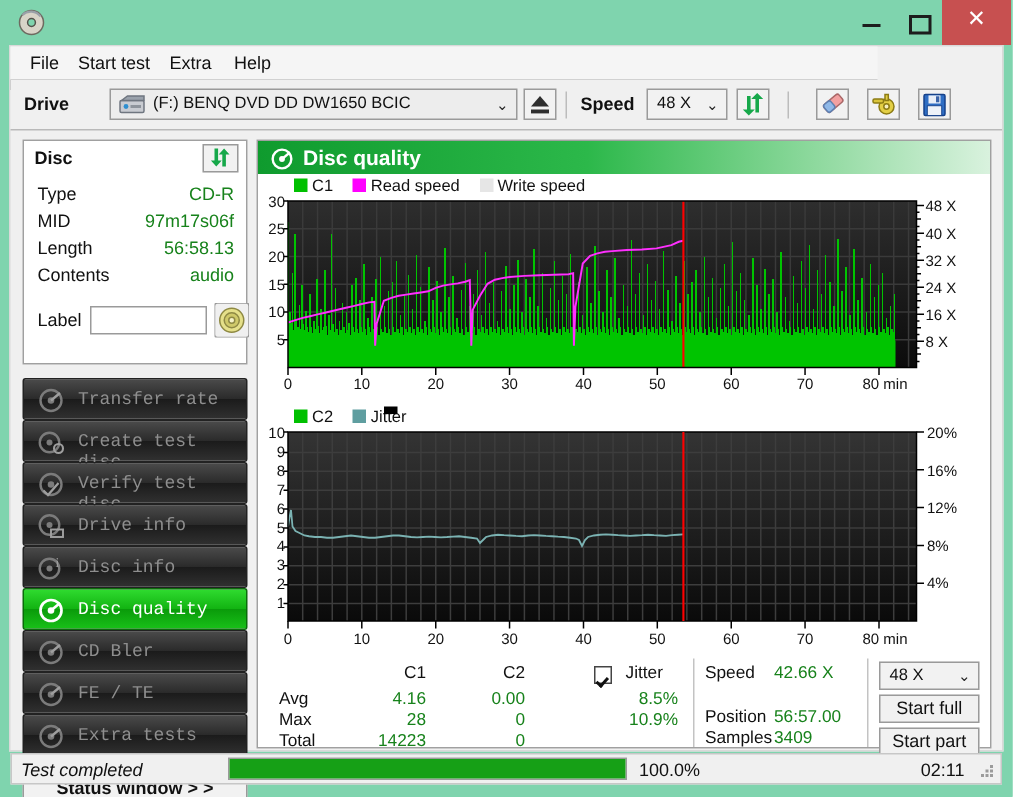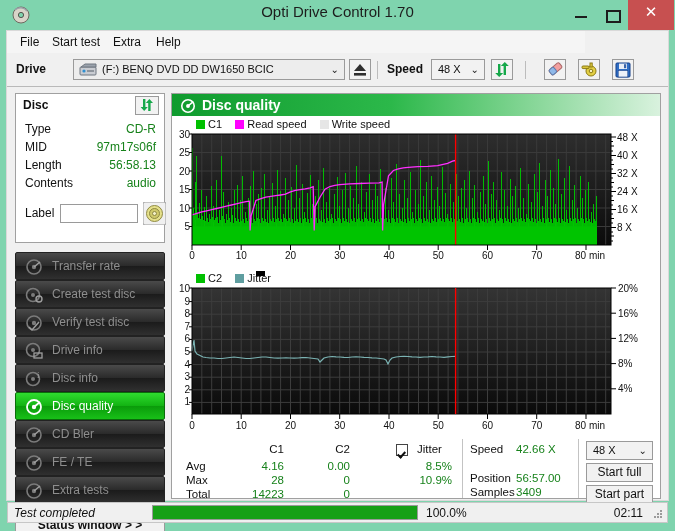--- a/index.html
+++ b/index.html
@@ -61,21 +61,21 @@
   .label-in{position:absolute;left:44px;top:110px;width:78px;height:19px;background:#fff;
     border:1px solid #9a9a9a;box-sizing:border-box;}
   .label-btn{position:absolute;left:127px;top:108px;width:23px;height:23px;}
 
   .sidebtn{position:absolute;left:8px;width:150px;height:28px;box-sizing:border-box;
     border:1px solid #222;border-radius:2px;
     background:linear-gradient(180deg,#4a4a4a 0%,#2a2a2a 50%,#1b1b1b 51%,#303030 100%);
     color:#8e8e8e;font-size:12px;cursor:default;}
   .sidebtn.active{background:linear-gradient(180deg,#2fdb2f 0%,#12b312 50%,#0a9b0a 51%,#18c018 100%);
     color:#ffffff;border-color:#0a6b0a;}
-  .sidebtn .lbl{position:absolute;left:36px;top:6px;}
+  .sidebtn .lbl{position:absolute;left:36px;top:6px;font-family:Liberation Mono, monospace;}
   .sidebtn .ico{position:absolute;left:9px;top:5px;width:18px;height:18px;}
   .statusbtn{position:absolute;left:8px;top:484px;width:150px;height:20px;box-sizing:border-box;
     border:1px solid #9a9a9a;background:#f2f2f2;font-size:12px;color:#111;text-align:center;
     line-height:18px;font-weight:bold;}
 
   
   .main{position:absolute;left:164px;top:62px;width:490px;height:406px;background:#fff;
     border:1px solid #a0a0a0;box-sizing:border-box;}
   .mainhdr{position:absolute;left:0;top:0;width:488px;height:22px;
     background:linear-gradient(90deg,#0f9b2e 0%,#2cb84a 45%,#d9f2de 100%);}
@@ -116,21 +116,20 @@
 <div class="window">
 
   <div class="titlebar">
     <span class="app-icon">
       <svg width="18" height="18" viewBox="0 0 18 18">
         <ellipse cx="9" cy="9" rx="8" ry="8" fill="#d8d4c8" stroke="#6d6a60"></ellipse>
         <ellipse cx="9" cy="9" rx="2.6" ry="2.6" fill="#7fd4ae" stroke="#55534c"></ellipse>
         <path d="M3 4 A8 8 0 0 1 15 5" stroke="#9aa0a8" fill="none" stroke-width="1.4"></path>
       </svg>
     </span>
-    <div class="title-text">Opti Drive Control 1.70</div>
     <div class="winbtn btn-min">
         <i></i>
       </div>
     <div class="winbtn btn-max">
         <i></i>
       </div>
     <div class="winbtn btn-close">
       <span>✕</span>
     </div>
   </div>

